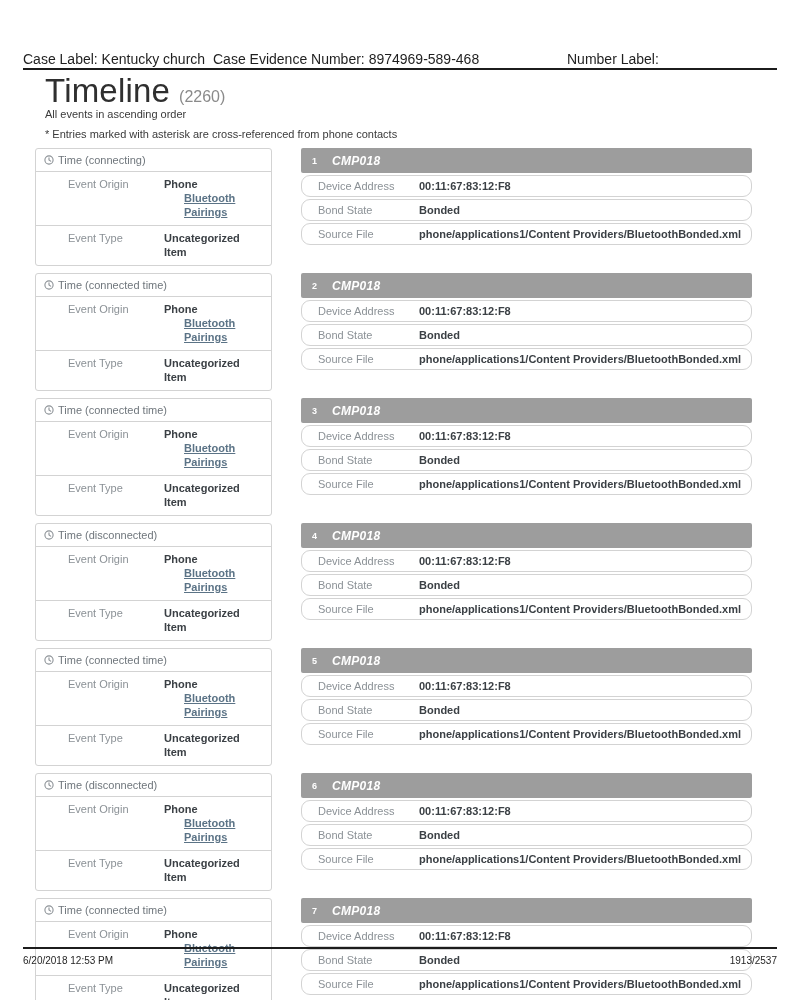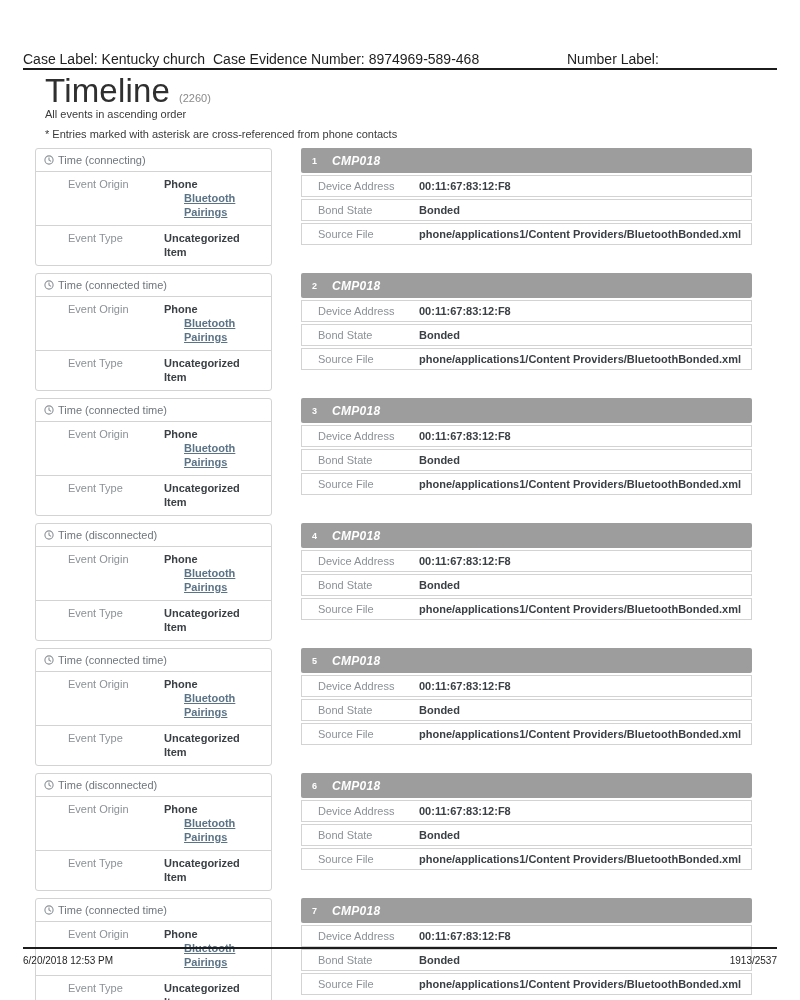--- a/index.html
+++ b/index.html
@@ -26,21 +26,21 @@
     border-bottom:2px solid var(--rule);
     font-size:14px;color:#1f1f1f;margin-top:36px;
   }
   .doc-header span{position:absolute;top:0;white-space:nowrap;}
   .hdr-case{left:0;}
   .hdr-evidence{left:190px;}
   .hdr-device{left:544px;}
   
   .title-row{position:absolute;top:72px;left:45px;white-space:nowrap;}
   .page-title{font-size:33px;font-weight:400;color:var(--title);letter-spacing:.2px;}
-  .page-count{font-size:11px;color:#8a8a8a;margin-left:9px;}
+  .page-count{font-size:16px;color:#8a8a8a;margin-left:9px;}
   .subtitle{position:absolute;top:108px;left:45px;font-size:11px;color:var(--body);}
   .note{position:absolute;top:128px;left:45px;font-size:11px;color:var(--body);}
   
   .events{position:absolute;top:148px;left:35px;width:712px;}
   .event{display:flex;gap:29px;align-items:flex-start;margin-bottom:7px;}
   
   .left-panel{
     flex:0 0 237px;border:1px solid var(--border);border-radius:3px;
     font-size:11px;background:#fff;
   }
@@ -59,21 +59,21 @@
   .kv-value .link{display:block;color:var(--link);font-weight:700;text-decoration:underline;cursor:pointer;margin-left:20px;}
   
   .right-panel{flex:1;font-size:11px;}
   .card-header{
     height:25px;background:var(--bar);border-radius:2px;
     display:flex;align-items:center;color:#ffffff;padding-left:11px;
   }
   .card-num{font-size:9px;font-weight:700;width:20px;}
   .card-title{font-size:12px;font-weight:700;letter-spacing:.3px;font-style:italic;}
   .card-row{
-    display:flex;margin-top:2px;border:1px solid var(--border);border-radius:0;
+    display:flex;margin-top:2px;border:1px solid var(--border);border-radius:9px;
     padding:3px 10px 3px 16px;line-height:14px;background:#fff;align-items:flex-end;
   }
   .card-label{flex:0 0 101px;color:var(--label);}
   .card-value{flex:1;color:var(--value);font-weight:700;white-space:nowrap;overflow:hidden;}
   
   .doc-footer{
     position:absolute;top:947px;left:23px;width:754px;
     border-top:2px solid var(--rule);padding-top:18px;
     font-size:10px;color:#1f1f1f;height:22px;
   }

